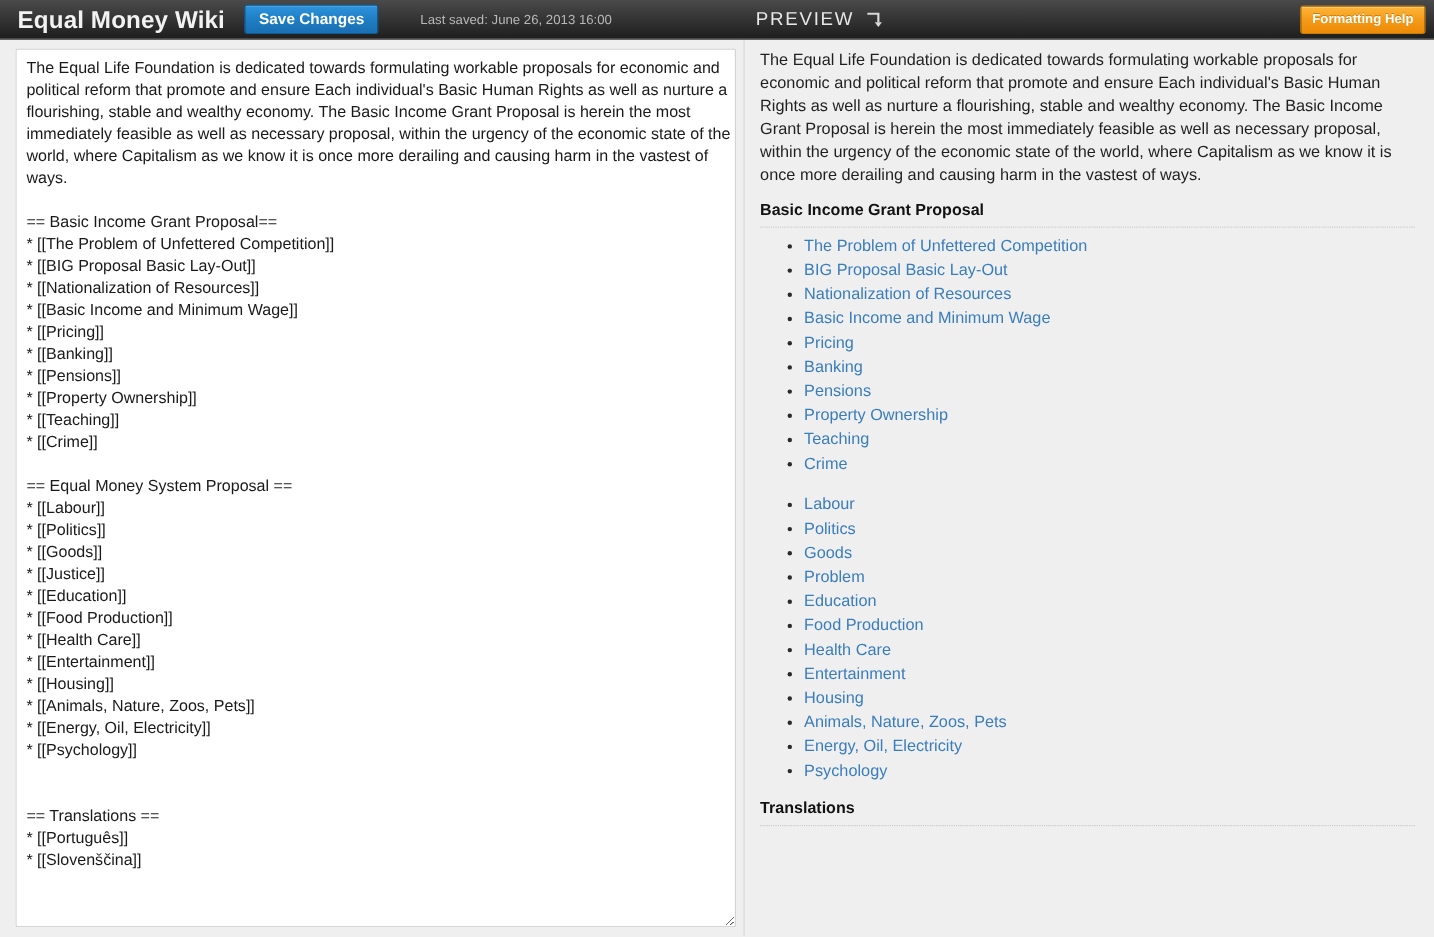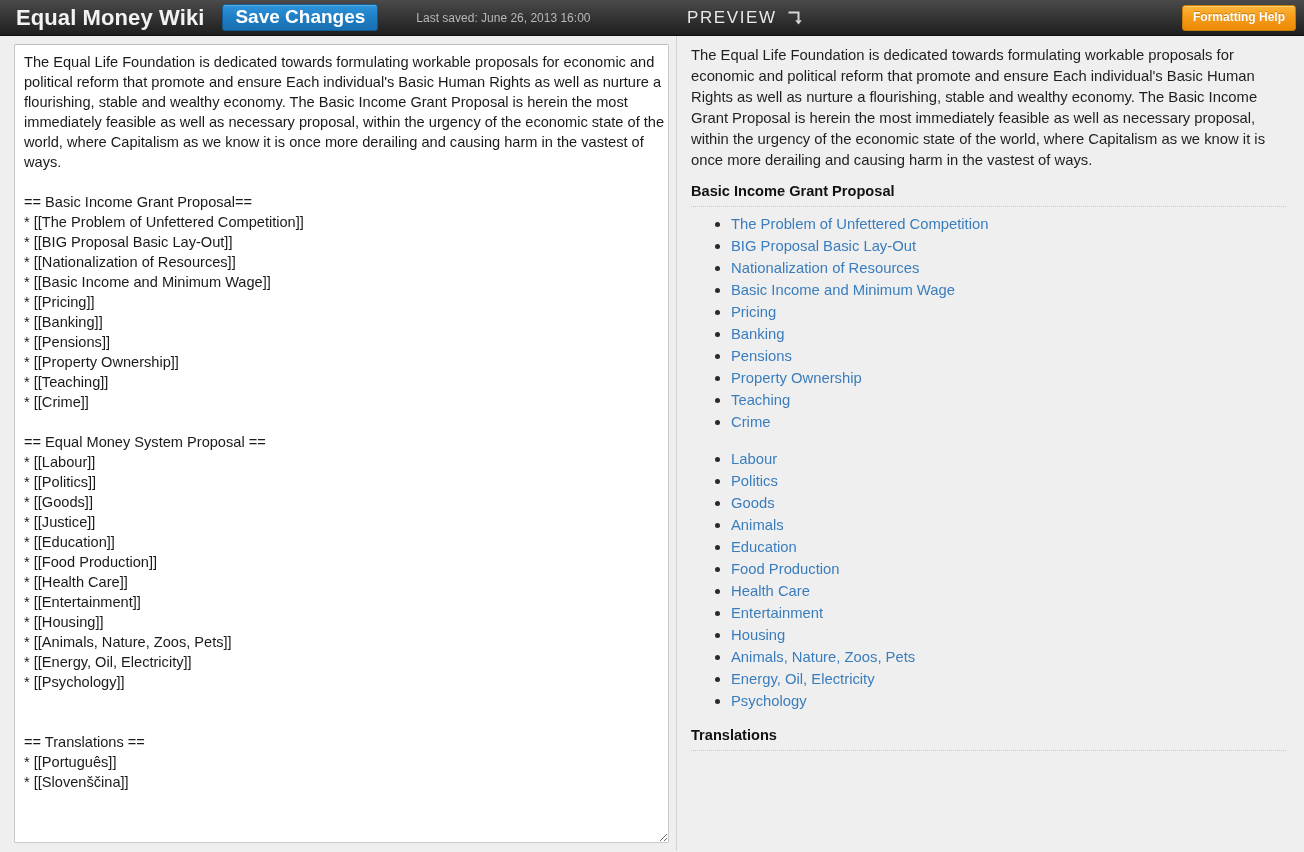--- a/index.html
+++ b/index.html
@@ -50,21 +50,21 @@
     letter-spacing: 0.1px;
     white-space: nowrap;
   }
   .save-btn {
     margin-left: 18px;
     padding: 5px 12px 6px;
     border: 1px solid #0f5c95;
     border-radius: 3px;
     background: linear-gradient(to bottom, #2e95de 0%, #1f7ec4 50%, #1a6fb2 100%);
     color: #ffffff;
-    font-size: 19px;
+    font-size: 14px;
     font-weight: bold;
     line-height: 14px;
     cursor: pointer;
     box-shadow: inset 0 1px 0 rgba(255,255,255,0.22);
     white-space: nowrap;
   }
   .last-saved {
     margin-left: 38px;
     color: #b8b8b8;
     font-size: 12px;
@@ -258,21 +258,21 @@
         <li><a>Teaching</a></li>
         <li><a>Crime</a></li>
       </ul>
     </div>
 
     <div class="preview-section">
       <ul class="preview-list">
         <li><a>Labour</a></li>
         <li><a>Politics</a></li>
         <li><a>Goods</a></li>
-        <li><a>Animals</a></li>
+        <li><a>Problem</a></li>
         <li><a>Education</a></li>
         <li><a>Food Production</a></li>
         <li><a>Health Care</a></li>
         <li><a>Entertainment</a></li>
         <li><a>Housing</a></li>
         <li><a>Animals, Nature, Zoos, Pets</a></li>
         <li><a>Energy, Oil, Electricity</a></li>
         <li><a>Psychology</a></li>
       </ul>
     </div>

